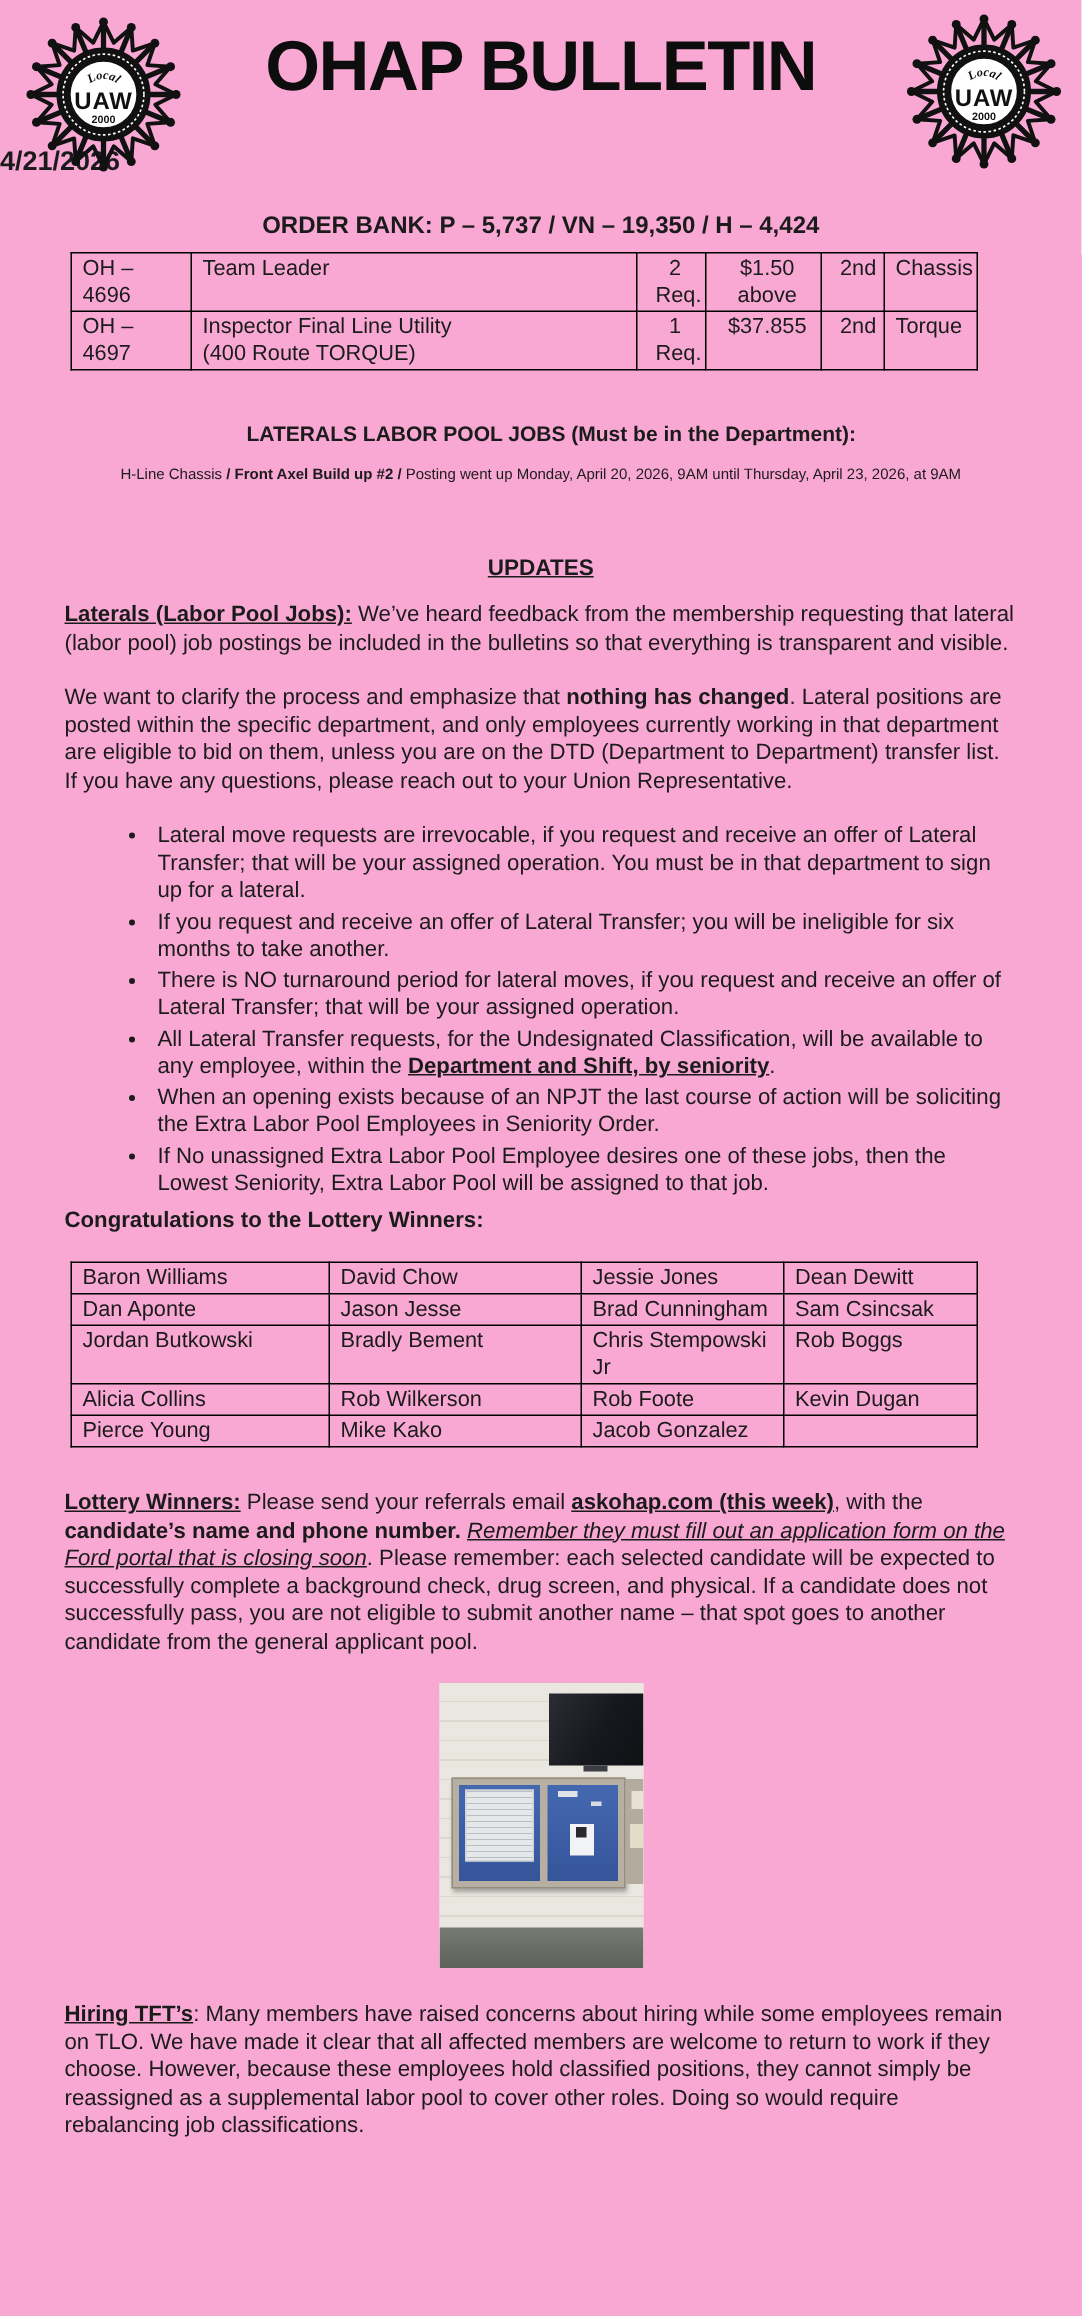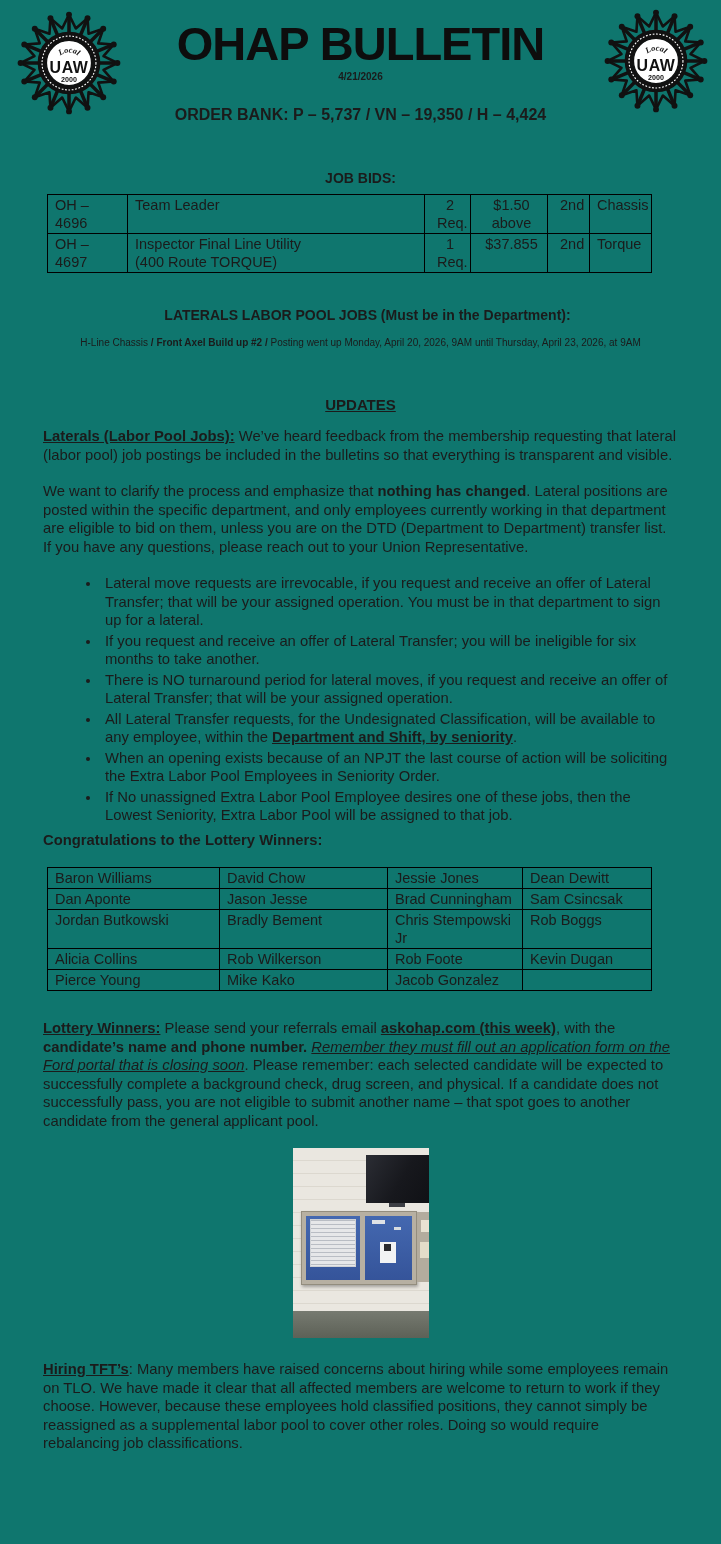--- a/index.html
+++ b/index.html
@@ -1,34 +1,34 @@
 <!DOCTYPE html>
 <html><head>
 <meta charset="utf-8">
 <style>
   html,body{margin:0;padding:0;background:#fff;}
   .page{
     position:relative;
     width:721px;height:1544px;
-    background:#0f766e;
+    background:#f9a8d4;
     font-family:"Liberation Sans", sans-serif;
     color:#1b1b1b;
     overflow:hidden;
   }
   
   .logo{position:absolute;top:8px;width:114px;height:110px;}
   .logo.left{left:12px;}
   .logo.right{right:8px;top:6px;}
   h1.title{
     margin:0;padding-top:16px;
     text-align:center;
     font-size:47px;font-weight:bold;letter-spacing:-1px;
     color:#0d0d0d;
   }
-  .date{margin-top:0;text-align:center;font-weight:bold;font-size:10px;}
+  .date{margin-top:26px;font-weight:bold;font-size:18px;}
   .order-bank{margin-top:24px;text-align:center;font-weight:bold;font-size:16px;}
   .center-heading{text-align:center;font-weight:bold;font-size:14px;}
   .jobbids-heading{margin-top:46px;}
   
   table.doc-table{border-collapse:collapse;table-layout:fixed;}
   table.doc-table td{
     border:1.5px solid #000;
     font-size:14.5px;line-height:18px;
     padding:1px 7px;vertical-align:top;
     white-space:pre-line;overflow:hidden;
@@ -128,21 +128,20 @@
       </svg>
     <svg class="logo right">
         <use href="#uaw-logo"></use>
       </svg>
     <h1 class="title">OHAP BULLETIN</h1>
     <div class="date">4/21/2026</div>
   </header>
 
   <div class="order-bank">ORDER BANK: P – 5,737 / VN – 19,350 / H – 4,424</div>
 
-  <div class="center-heading jobbids-heading">JOB BIDS:</div>
 
   <table class="doc-table bids">
     <colgroup>
       <col style="width:80px">
         <col style="width:297px">
         <col style="width:46px">
       <col style="width:77px">
         <col style="width:42px">
         <col style="width:62px">
     </colgroup>

